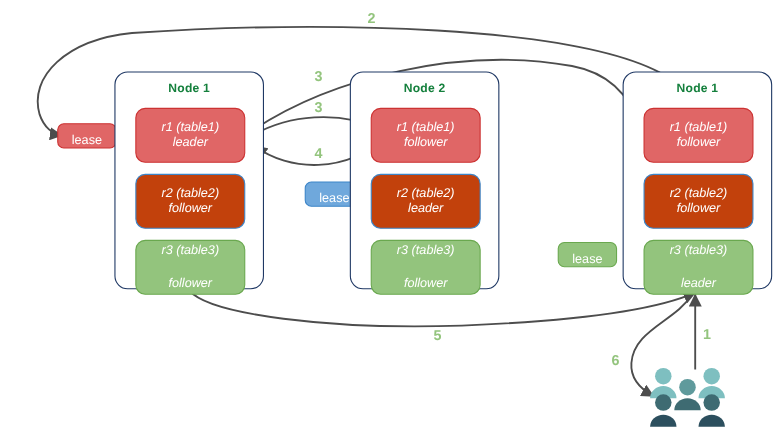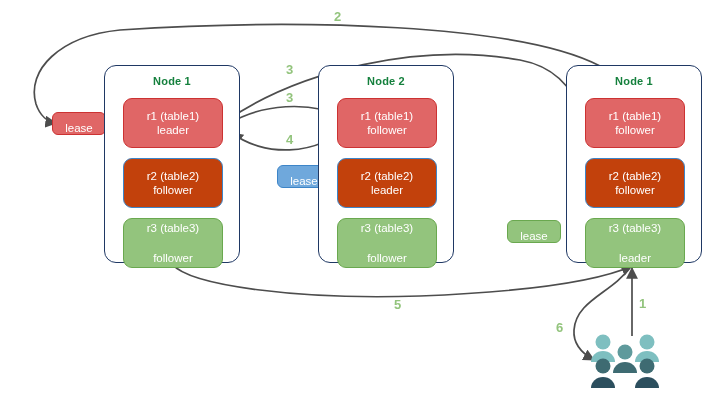--- a/index.html
+++ b/index.html
@@ -48,20 +48,21 @@
     border-radius: 9px;
     box-sizing: border-box;
     display: flex;
     flex-direction: column;
     align-items: center;
     justify-content: center;
     color: #ffffff;
     font-size: 11.5px;
     line-height: 14px;
     text-align: center;
+    font-style: italic;
   }
   .replica .l1, .replica .l2 { display: block; }
   .rep-red   { background: #e06666; border: 1.6px solid #cc3232; }
   .rep-blue  { background: #c2410c; border: 1.6px solid #3d85c8; }
   .rep-green { background: #93c47d; border: 1.6px solid #6aa84f; gap: 16px; }
   .r-slot1 { top: 32px; }
   .r-slot2 { top: 92px; }
   .r-slot3 { top: 152px; }
 
   .lease {

